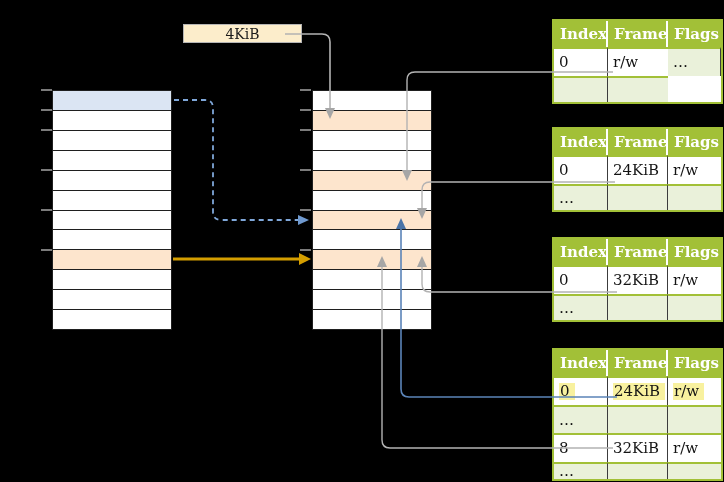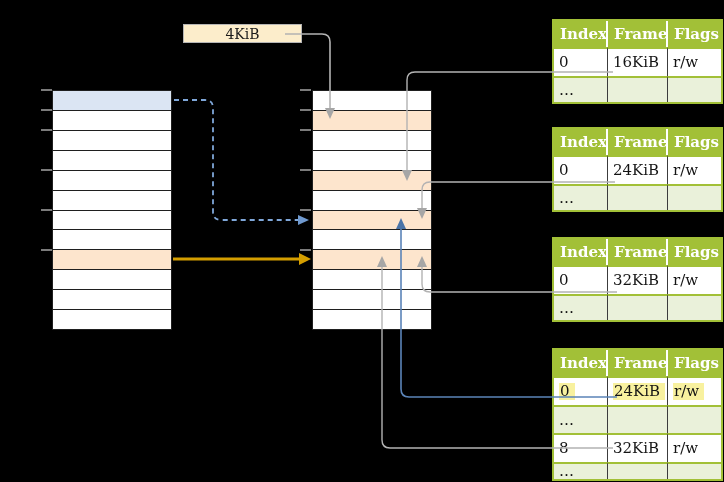--- a/index.html
+++ b/index.html
@@ -72,21 +72,20 @@
       <div class="mem-row "></div>
       <div class="mem-row "></div>
       <div class="mem-row "></div>
     </div>
 
   <div class="ptable" style="top:19px;grid-template-rows:26px 29px 26px;">
       <div class="hcell hsep">Index</div>
       <div class="hcell hsep">Frame</div>
       <div class="hcell">Flags</div>
       <div class="bcell vsep">0</div>
-      <div class="bcell vsep">16KiB</div>
       <div class="bcell">r/w</div>
       <div class="bcell vsep shaded">…</div>
       <div class="bcell vsep shaded"></div>
       <div class="bcell shaded"></div>
     </div>
   <div class="ptable" style="top:127px;grid-template-rows:26px 29px 26px;">
       <div class="hcell hsep">Index</div>
       <div class="hcell hsep">Frame</div>
       <div class="hcell">Flags</div>
       <div class="bcell vsep">0</div>

